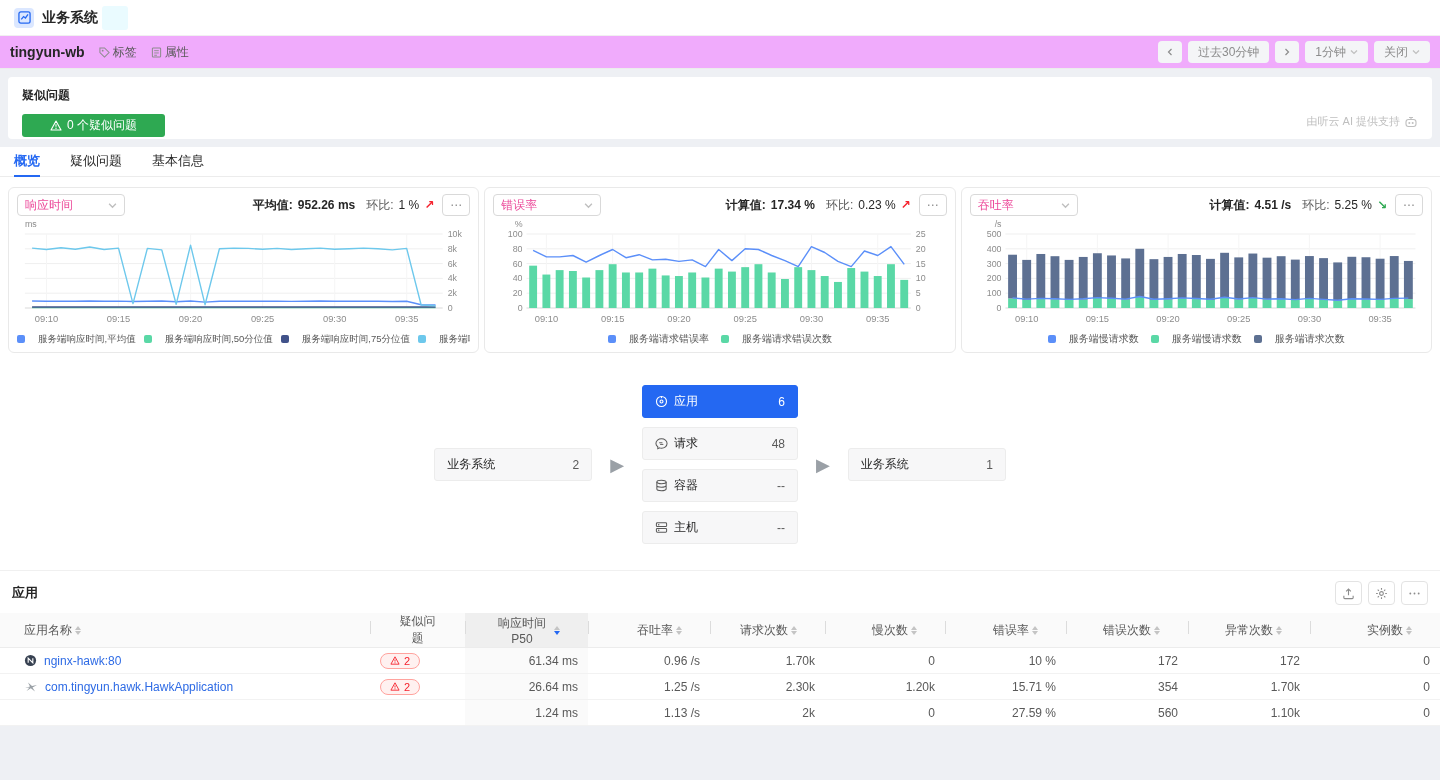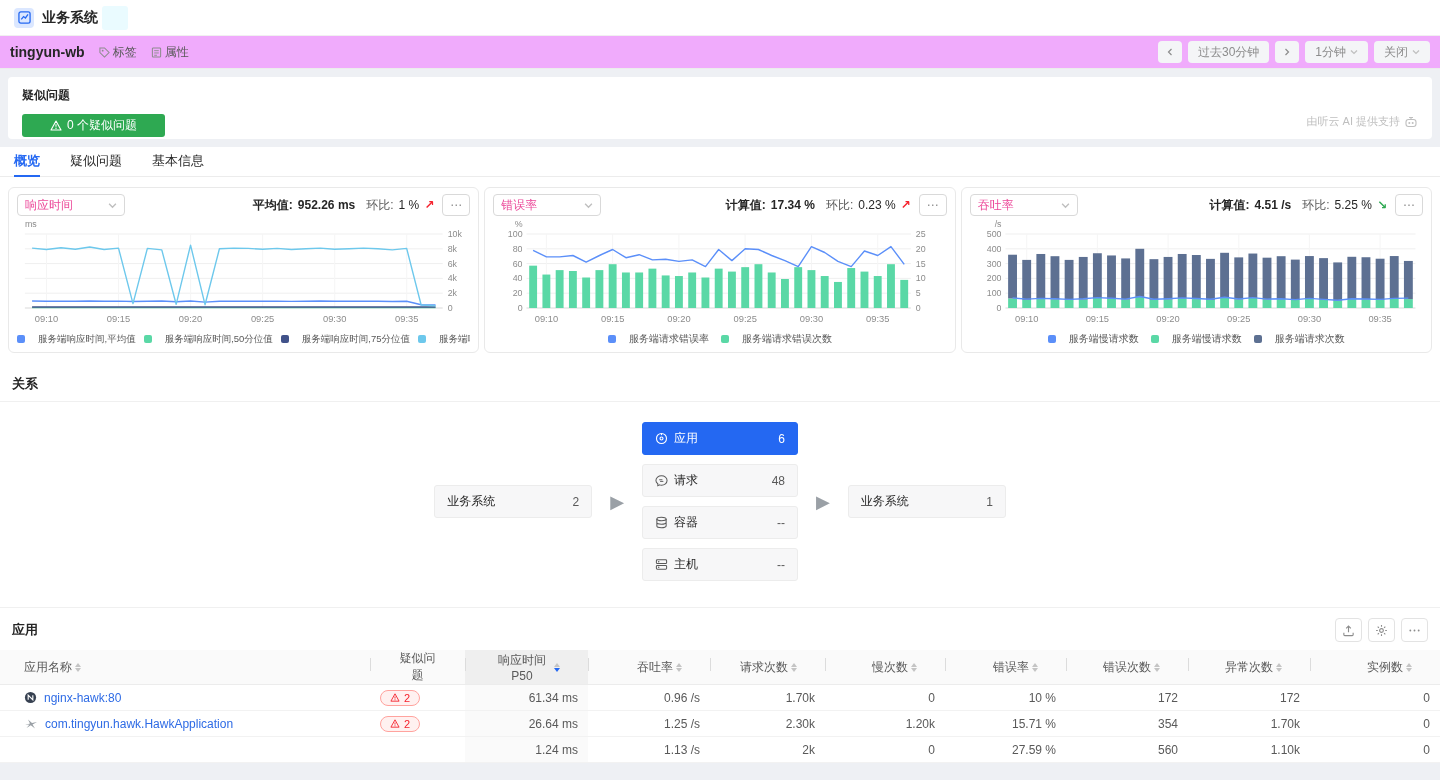--- a/index.html
+++ b/index.html
@@ -445,23 +445,20 @@
             <span class="leg-item">
               <span class="leg-sw" style="background: rgb(93, 112, 146);"></span>
               <span>服务端请求次数</span>
             </span>
           </div>
         </div>
       </div>
   </section>
 
   <section>
-    <div class="sec-head" style="border-bottom:1px solid #f0f0f0;">
-      <h3>关系</h3>
-    </div>
     <div class="relation-body">
       <div class="rel-node">
         <span>业务系统</span>
           <span class="cnt">2</span>
       </div>
       <span class="rel-arrow">▶</span>
       <div class="rel-mid">
         <div class="rel-node blue">
           <span class="ric">
               <svg width="13" height="13" viewBox="0 0 14 14">

